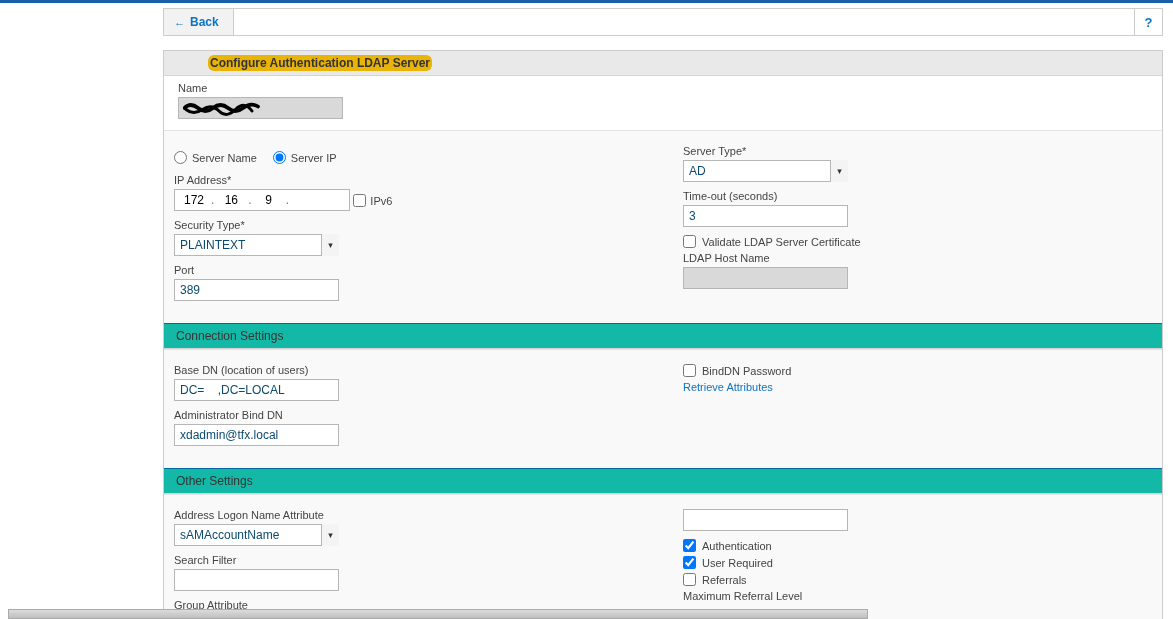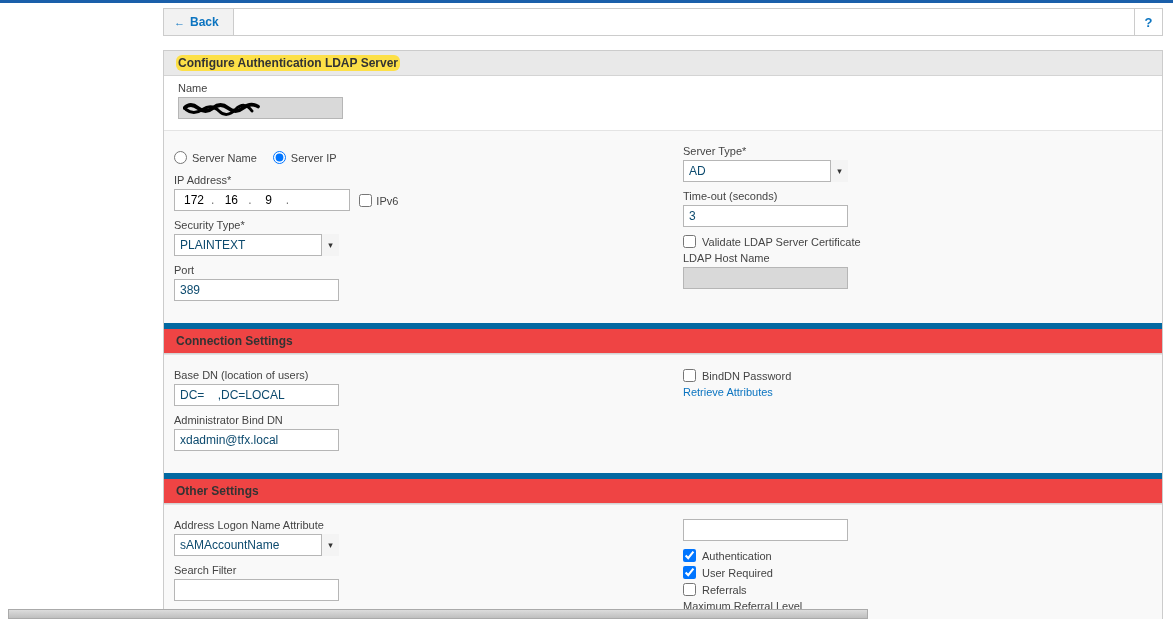--- a/index.html
+++ b/index.html
@@ -43,30 +43,31 @@
   }
   .panel { margin-top: 14px; border: 1px solid #ccc; }
   .panel-header {
     background: #e9e9e9;
     padding: 5px 12px;
     font-weight: bold;
     font-size: 12px;
     border-bottom: 1px solid #d4d4d4;
   }
   .panel-header .hl {
-    background: #fde047;
+    background: #eab308;
     padding: 1px 2px;
     border-radius: 6px;
+    margin-left: 32px;
   }
   .section-header {
-    background: #ef4444;
-    border-top: 6px solid #0369a1;
+    background: #14b8a6;
+    border-top: 1px solid #0369a1;
     border-bottom: 1px solid #d4d4d4;
     padding: 5px 12px;
-    font-weight: bold;
+    font-weight: normal;
   }
   .two-col {
     display: flex; gap: 27px;
     background: #f9f9f9;
     padding: 14px 10px;
     border-top: 1px solid #e4e4e4;
   }
   .col { flex: 0 0 calc(50% - 7px); }
   .field { margin-bottom: 8px; }
   .field > label, .f-label {
@@ -87,21 +88,21 @@
   }
   select.sel { width: 165px; }
   .ip-box {
     display:inline-flex; align-items:center;
     border:1px solid #b6b6b6; background:#fff; height:22px; padding:0 6px;
     width: 176px;
     gap: 4px;
   }
   .ip-box input { border:none; width:26px; text-align:center; font-size:12px; outline:none; }
   .ip-sep { color:#777; }
-  .inline-cb { display:inline-flex; align-items:center; gap:4px; margin-left:6px; font-size:11px; color:#444; vertical-align:middle;}
+  .inline-cb { display:inline-flex; align-items:center; gap:4px; font-size:11px; color:#444; vertical-align:middle;}
   input[type=checkbox], input[type=radio]{ margin:0; }
   .radios { display:flex; align-items:center; gap:16px; padding: 6px 0 10px; font-size:11px; color:#444;}
   .radios label { display:inline-flex; align-items:center; gap:5px; cursor:pointer;}
   .link { color:#0b74c0; cursor:pointer; font-size:11px; }
   .cb-line { display:flex; align-items:center; gap:6px; font-size:11px; color:#444; margin-bottom:4px;}
   .name-block { padding: 6px 14px 0; }
   
   .sel-wrap { position:relative; display:inline-block; width:165px; }
   .sel-wrap select.sel { appearance:none; -webkit-appearance:none; padding-right:22px; width:100%; }
   .sel-wrap .chev {

